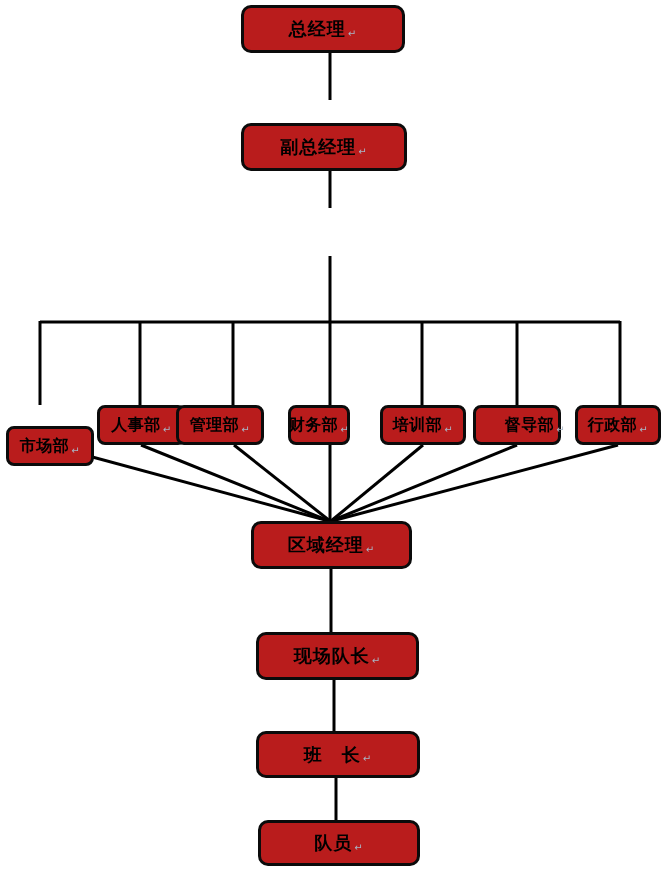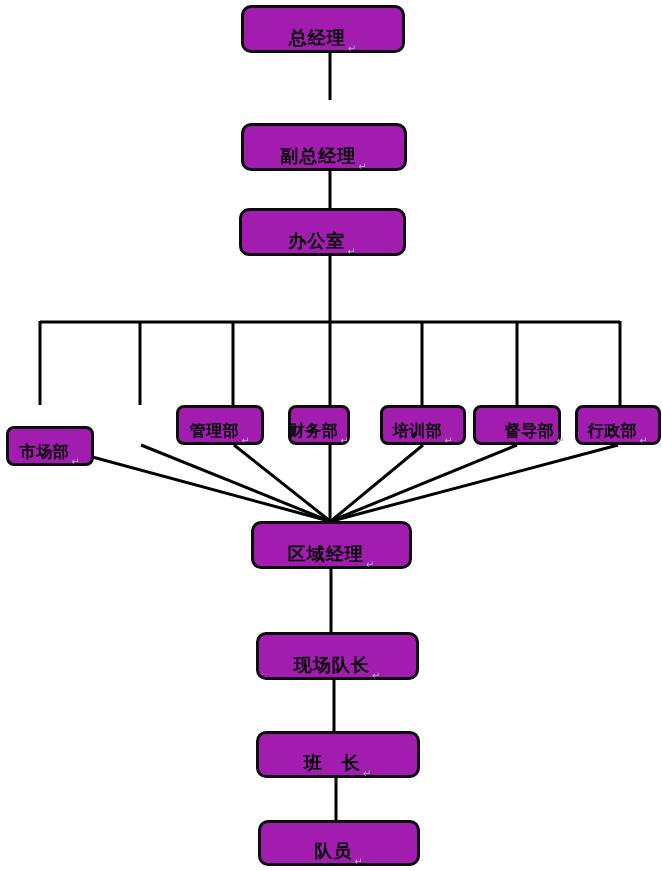--- a/index.html
+++ b/index.html
@@ -12,25 +12,25 @@
     overflow: hidden;
   }
   #connector-layer {
     position: absolute;
     left: 0; top: 0;
     width: 662px; height: 871px;
   }
   .node {
     position: absolute;
     box-sizing: border-box;
-    background: #a21caf;
+    background: #b91c1c;
     border: 3px solid #0b0b0b;
     border-radius: 10px;
     display: flex;
-    align-items: flex-end;
+    align-items: center;
     justify-content: center;
     color: #000000;
     font-weight: bold;
     letter-spacing: 1px;
     white-space: pre;
   }
   .node .pmark {
     color: #a9b6c6;
     font-weight: normal;
     font-size: 10px;
@@ -94,30 +94,30 @@
   <div class="node lvl-main n-ceo">
     <span>总经理</span>
     <span class="pmark">↵</span>
   </div>
 
   <div class="node lvl-main n-deputy">
     <span>副总经理</span>
     <span class="pmark">↵</span>
   </div>
 
-  <div class="node lvl-main n-office">
-    <span>办公室</span>
-    <span class="pmark">↵</span>
-  </div>
 
   <div class="node lvl-dept n-d1">
     <span>市场部</span>
     <span class="pmark">↵</span>
   </div>
 
+  <div class="node lvl-dept n-d2">
+    <span>人事部</span>
+    <span class="pmark">↵</span>
+  </div>
 
   <div class="node lvl-dept n-d3">
     <span>管理部</span>
     <span class="pmark">↵</span>
   </div>
 
   <div class="node lvl-dept n-d4">
     <span>财务部</span>
     <span class="pmark">↵</span>
   </div>

